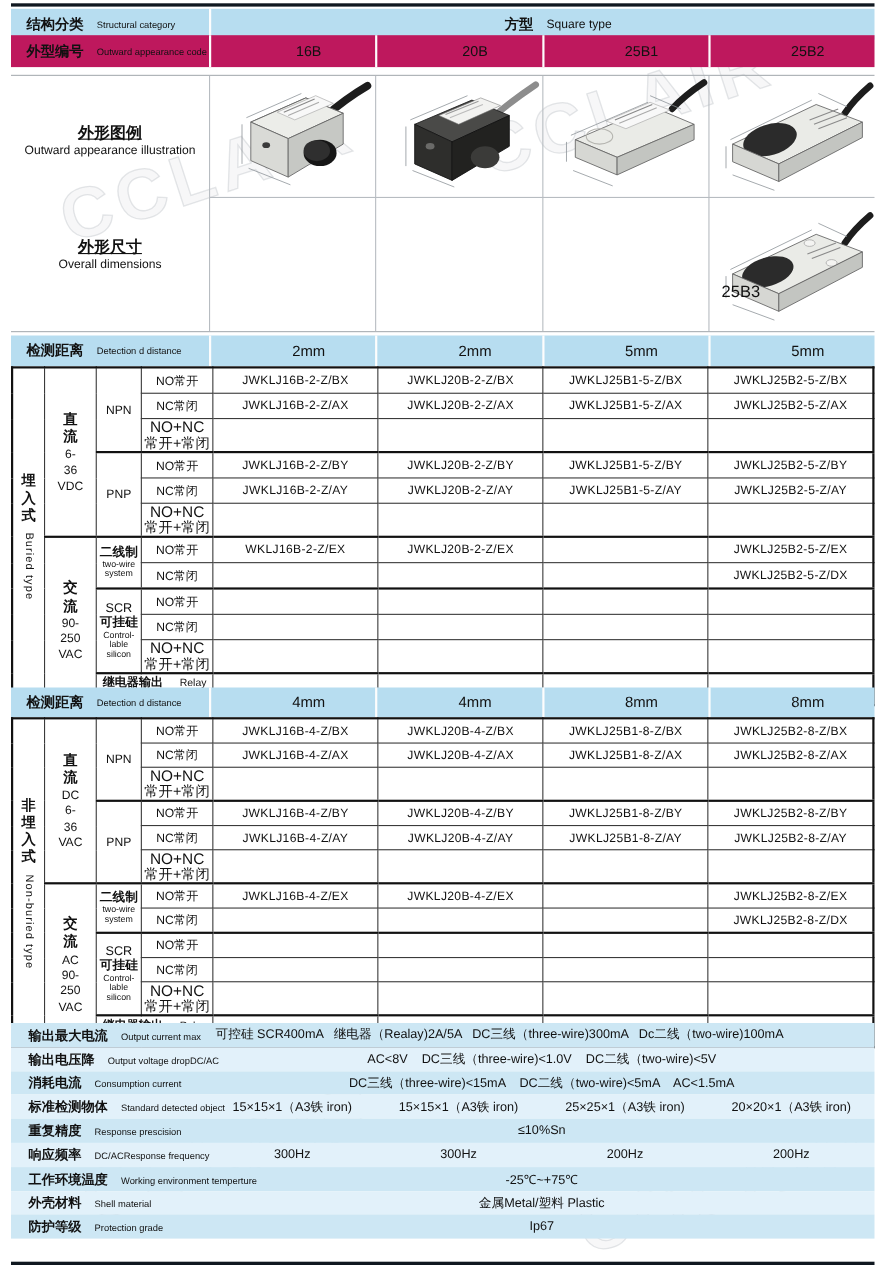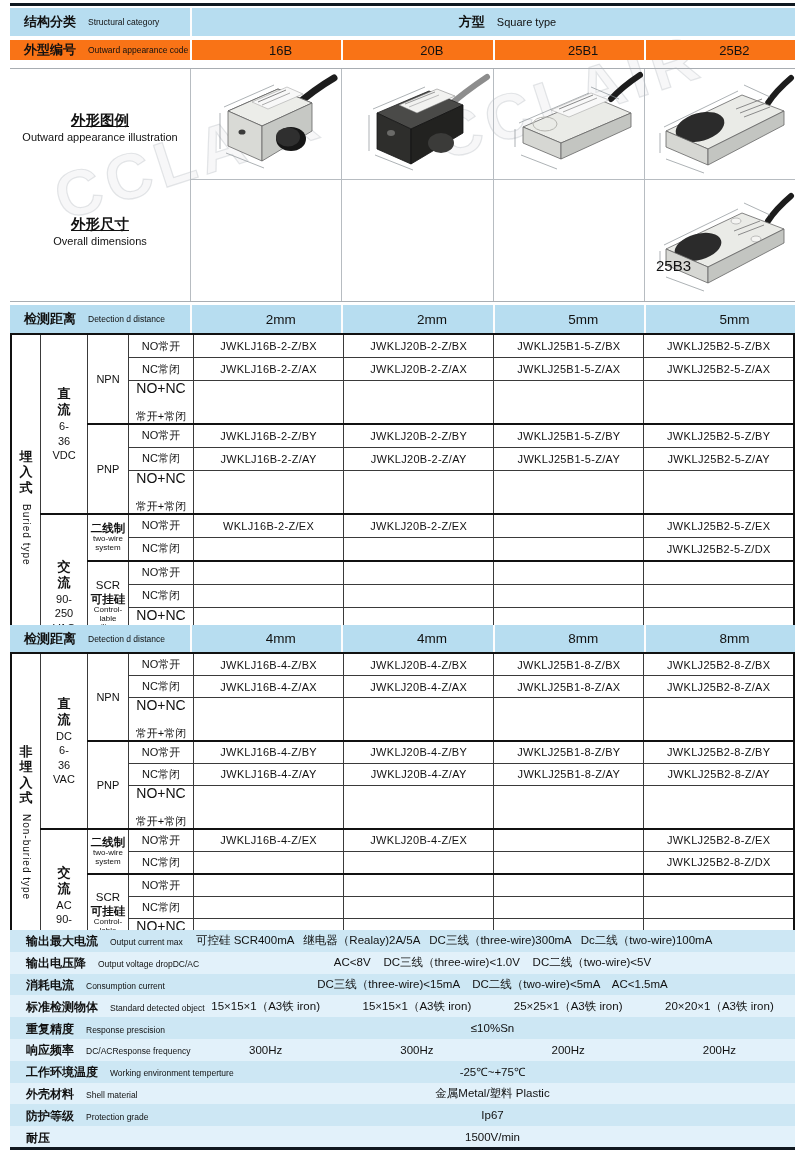--- a/index.html
+++ b/index.html
@@ -50,21 +50,21 @@
   td.sw{width:64px;}
   .sideWrap{display:flex;flex-direction:column;align-items:center;justify-content:center;gap:8px;height:100%;}
   .vzh{white-space:pre-line;font-weight:bold;font-size:13px;line-height:1.2;}
   .ven{writing-mode:vertical-rl;font-size:10px;letter-spacing:1px;}
   .pzh{white-space:pre-line;font-weight:bold;font-size:13px;line-height:1.25;}
   .prest{white-space:pre-line;font-size:11px;line-height:1.3;margin-top:1px;}
   .gb{font-weight:bold;font-size:11.5px;display:block;line-height:1.15;}
   .gs{font-size:8px;display:block;white-space:pre-line;line-height:1.1;}
   .npn{font-size:12px;}
   .noline{font-size:14px;display:block;line-height:1.1;}
-  .nosub{font-size:11px;display:block;line-height:1.05;margin-top:15px;}
+  .nosub{font-size:13px;display:block;line-height:1.05;}
   td.relay{text-align:left;padding-left:4px;}
   td.relay .zh{font-size:11px;}
   td.relay .en{font-size:9.5px;}
   td.model{letter-spacing:.3px;font-size:11.2px;}
 
   
   #specs{position:absolute;left:10px;top:930px;width:785px;z-index:2;}
   .srow{display:flex;align-items:center;height:21.8px;box-sizing:border-box;}
   .srow:nth-child(odd){background:#cde7f4;}
   .srow:nth-child(even){background:#e2f1fa;}
@@ -98,21 +98,21 @@
     <div class="blabel">
       <span class="zh">结构分类</span>
       <span class="en">Structural category</span>
     </div>
     <div class="bval">
       <span class="zh">方型</span>
       <span class="en" style="font-size:11px">Square type</span>
     </div>
   </div>
 
-  <div class="band" style="top:40px;height:20px;background:#f97316">
+  <div class="band" style="top:32px;height:29px;background:#be185d">
     <div class="blabel">
       <span class="zh">外型编号</span>
       <span class="en">Outward appearance code</span>
     </div>
     <div class="bval code">16B</div>
     <div class="bval code">20B</div>
     <div class="bval code">25B1</div>
     <div class="bval code">25B2</div>
   </div>
 
@@ -542,20 +542,16 @@
       <div class="sval">-25℃~+75℃</div>
     </div>
     <div class="srow">
       <div class="slabel"><span class="zh">外壳材料</span><span class="en">Shell material</span></div>
       <div class="sval">金属Metal/塑料 Plastic</div>
     </div>
     <div class="srow">
       <div class="slabel"><span class="zh">防护等级</span><span class="en">Protection grade</span></div>
       <div class="sval">Ip67</div>
     </div>
-    <div class="srow">
-      <div class="slabel"><span class="zh">耐压</span><span class="en"></span></div>
-      <div class="sval">1500V/min</div>
-    </div>
   </div>
 
   <div class="bar" style="top:1147px"></div>
 </div>
 
 </body></html>

